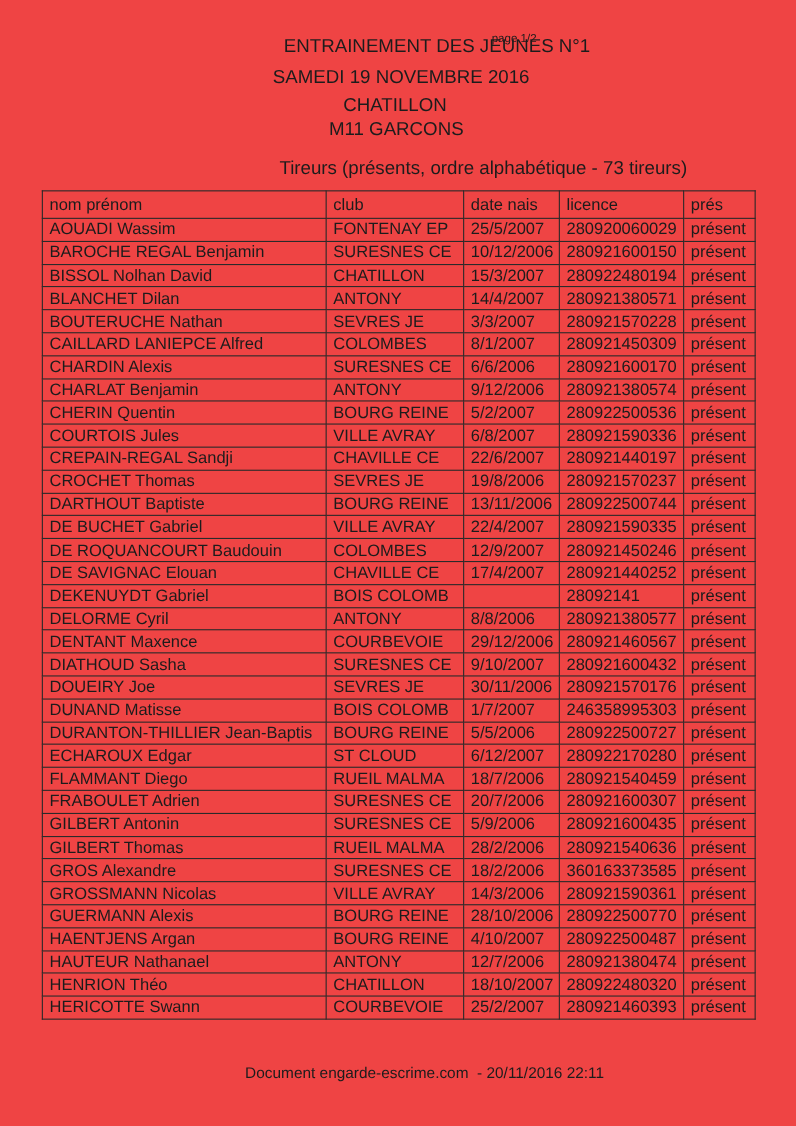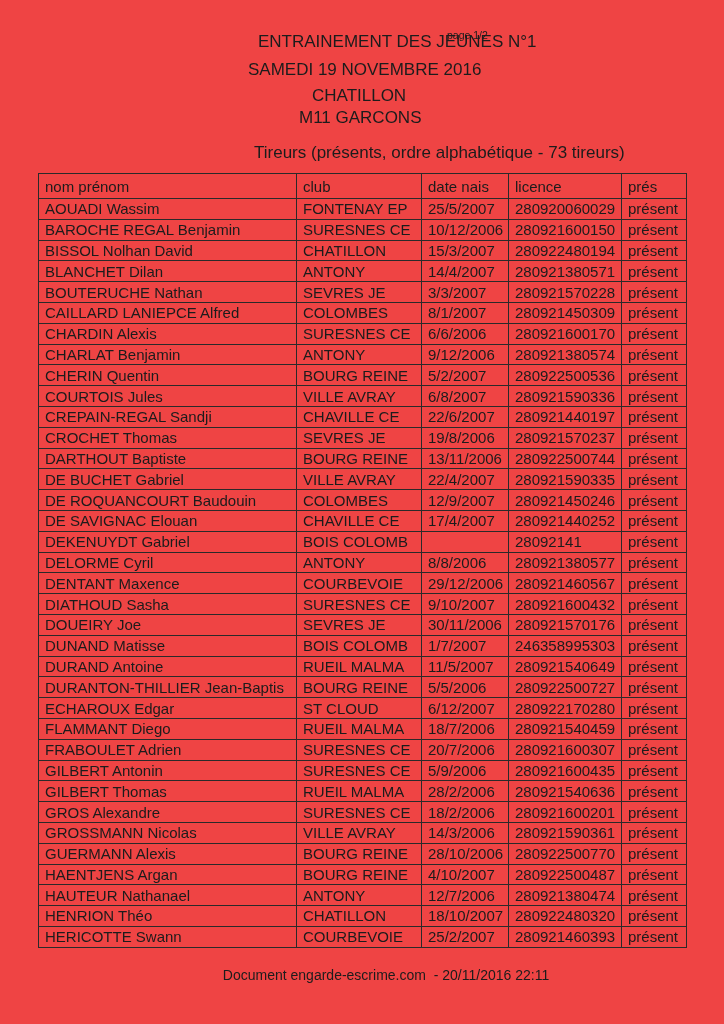--- a/index.html
+++ b/index.html
@@ -235,27 +235,20 @@
           <td class="col-pres">présent</td>
         </tr>
         <tr>
           <td class="col-name">DUNAND Matisse</td>
           <td class="col-club">BOIS COLOMB</td>
           <td class="col-date">1/7/2007</td>
           <td class="col-licence">246358995303</td>
           <td class="col-pres">présent</td>
         </tr>
         <tr>
-          <td class="col-name">DURAND Antoine</td>
-          <td class="col-club">RUEIL MALMA</td>
-          <td class="col-date">11/5/2007</td>
-          <td class="col-licence">280921540649</td>
-          <td class="col-pres">présent</td>
-        </tr>
-        <tr>
           <td class="col-name">DURANTON-THILLIER Jean-Baptis</td>
           <td class="col-club">BOURG REINE</td>
           <td class="col-date">5/5/2006</td>
           <td class="col-licence">280922500727</td>
           <td class="col-pres">présent</td>
         </tr>
         <tr>
           <td class="col-name">ECHAROUX Edgar</td>
           <td class="col-club">ST CLOUD</td>
           <td class="col-date">6/12/2007</td>
@@ -287,21 +280,21 @@
           <td class="col-name">GILBERT Thomas</td>
           <td class="col-club">RUEIL MALMA</td>
           <td class="col-date">28/2/2006</td>
           <td class="col-licence">280921540636</td>
           <td class="col-pres">présent</td>
         </tr>
         <tr>
           <td class="col-name">GROS Alexandre</td>
           <td class="col-club">SURESNES CE</td>
           <td class="col-date">18/2/2006</td>
-          <td class="col-licence">280921600201</td>
+          <td class="col-licence">360163373585</td>
           <td class="col-pres">présent</td>
         </tr>
         <tr>
           <td class="col-name">GROSSMANN Nicolas</td>
           <td class="col-club">VILLE AVRAY</td>
           <td class="col-date">14/3/2006</td>
           <td class="col-licence">280921590361</td>
           <td class="col-pres">présent</td>
         </tr>
         <tr>

